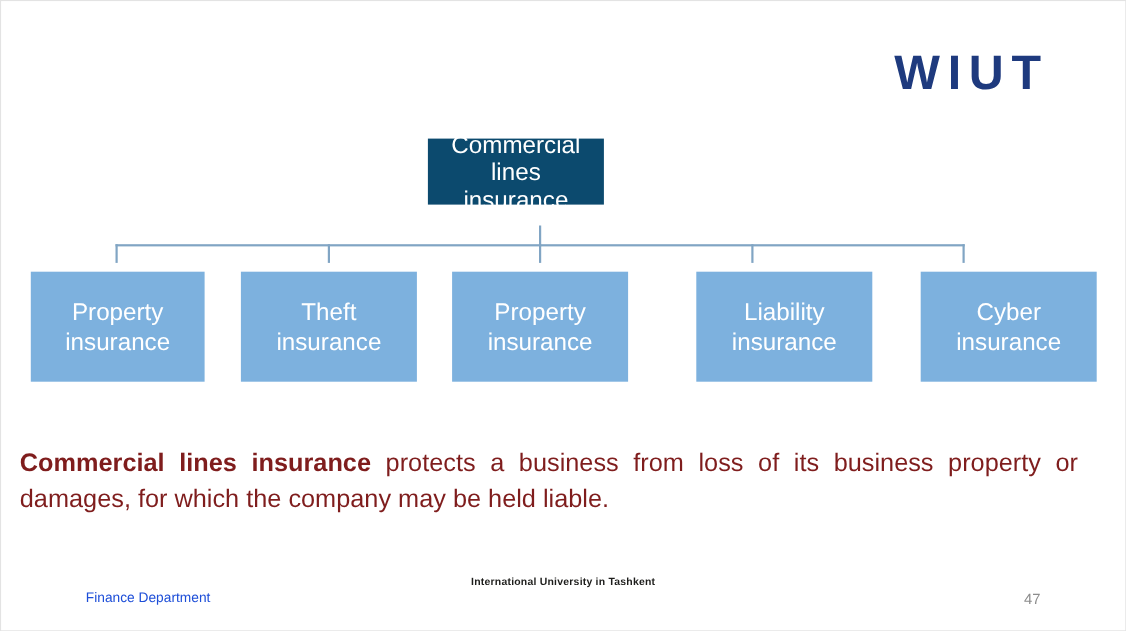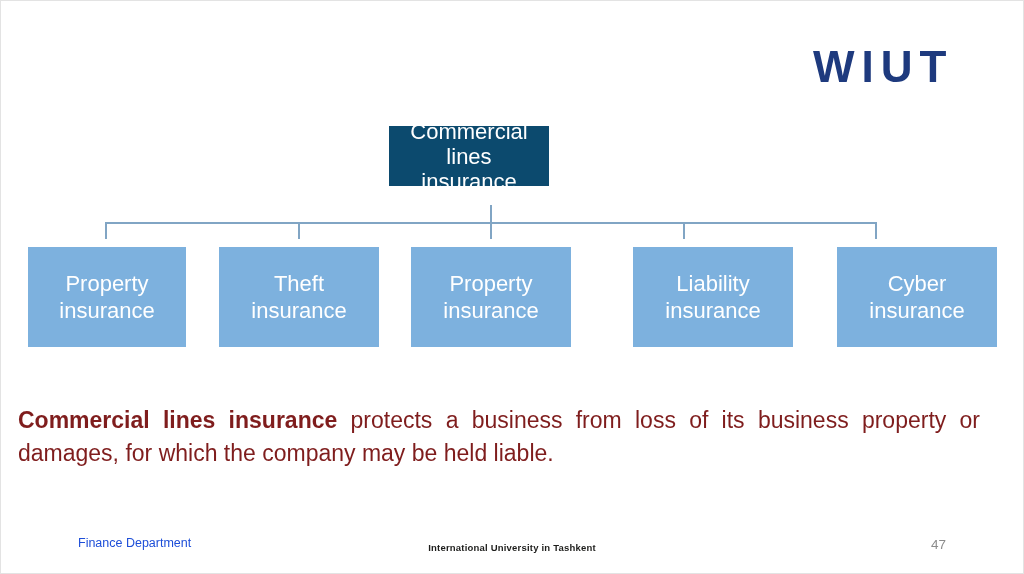--- a/index.html
+++ b/index.html
@@ -53,21 +53,21 @@
     font-size:12.5px;color:#1d4ed8;
   }
   .uni-logo{
     position:absolute;left:50%;top:521px;transform:translateX(-50%);
     text-align:center;color:#1d1d1b;
   }
   .uni-name{
     font-size:20px;font-weight:bold;letter-spacing:3.5px;line-height:22px;
   }
   .uni-sub{
-    font-size:9.5px;font-weight:bold;letter-spacing:0.2px;margin-top:20px;
+    font-size:9.5px;font-weight:bold;letter-spacing:0.2px;margin-top:2px;
   }
   .page-num{
     position:absolute;left:930px;top:536px;
     font-size:13.5px;color:#8c8c8c;
   }
 </style>
 </head>
 <body>
 
 <div class="slide">

